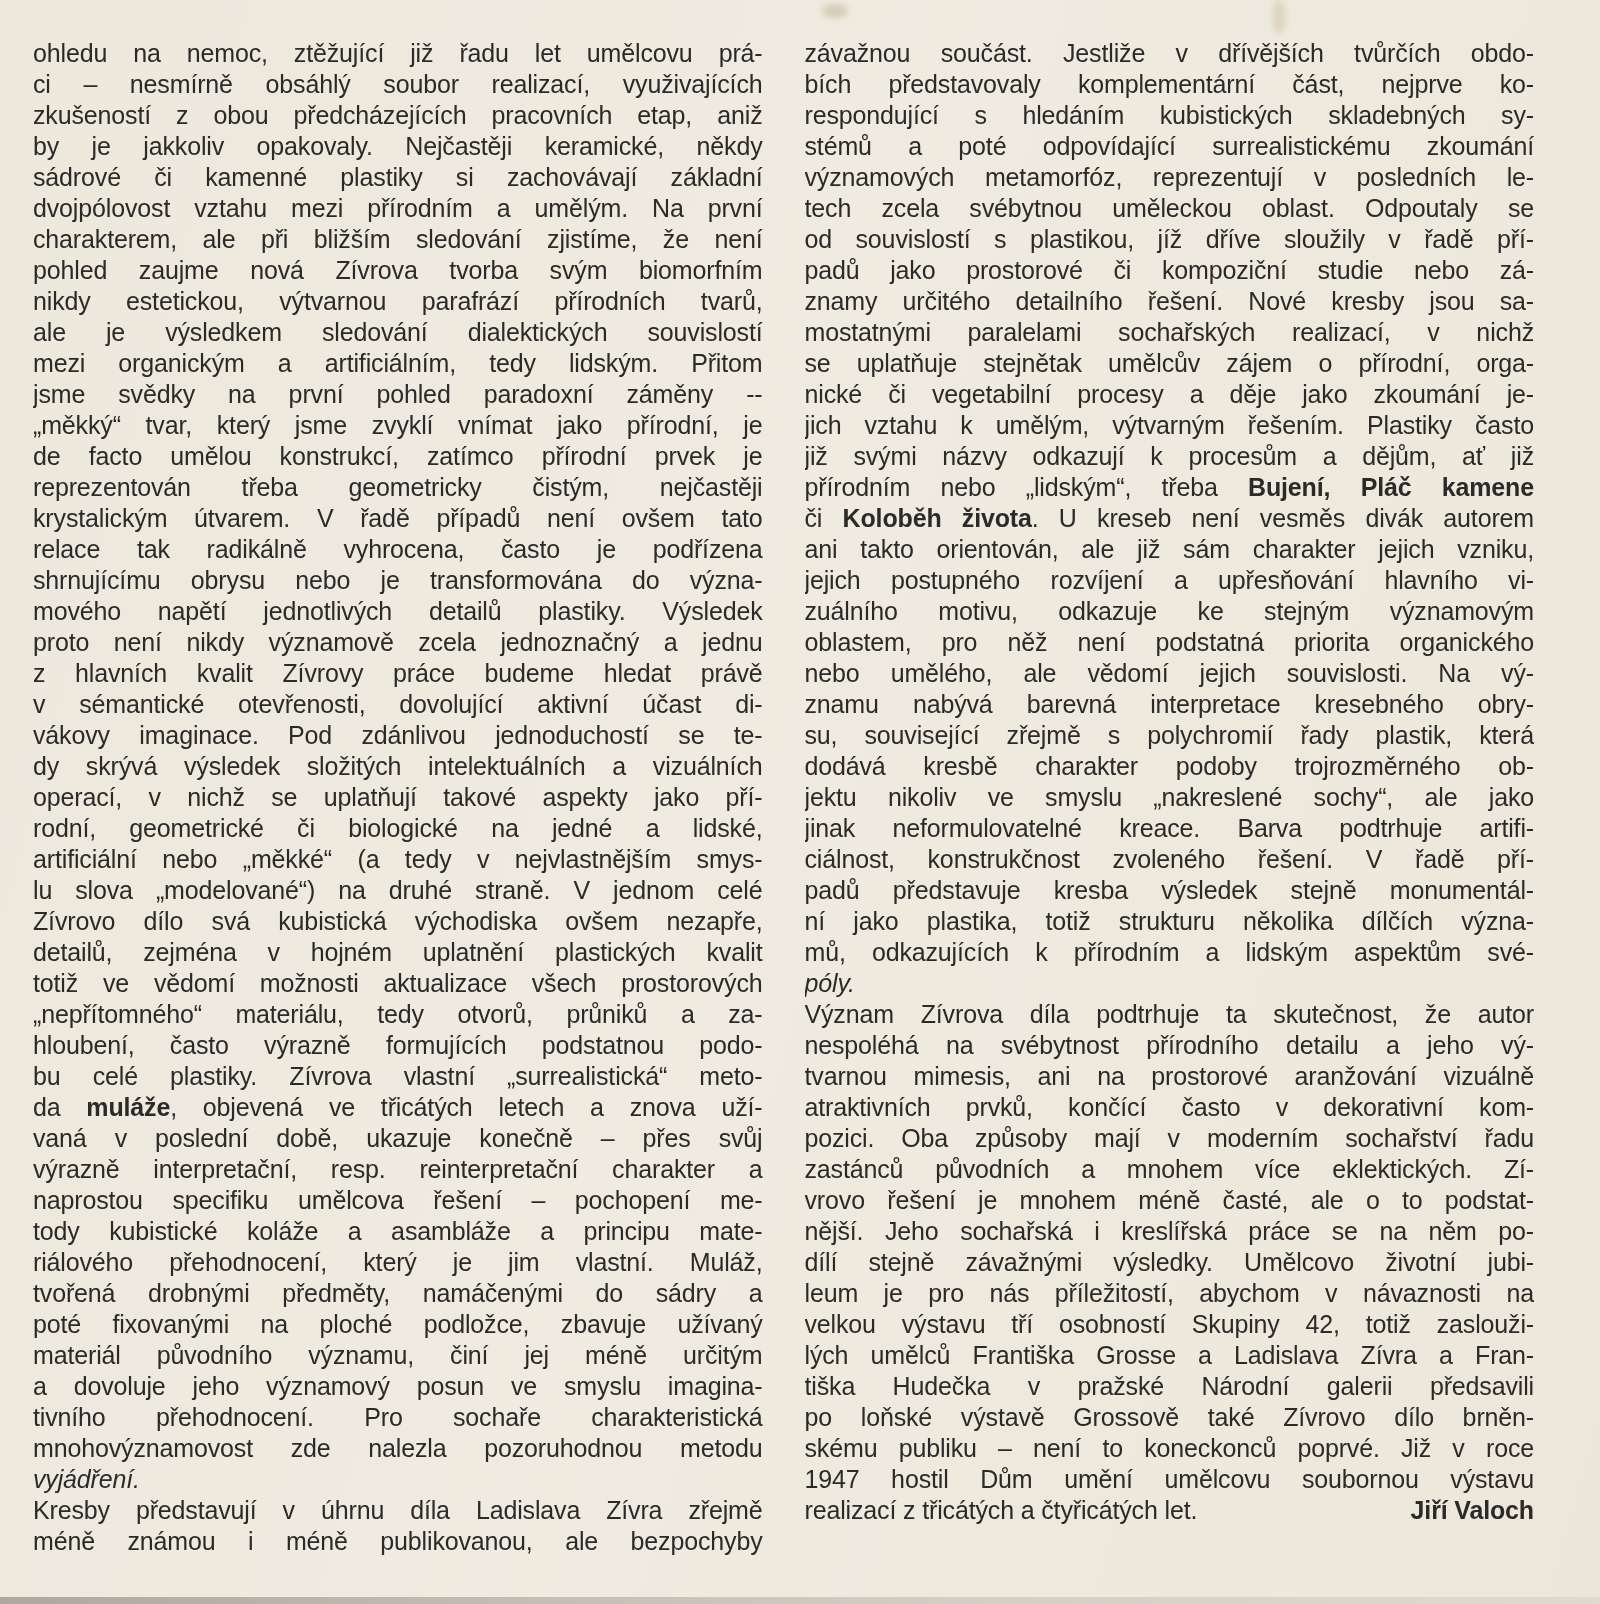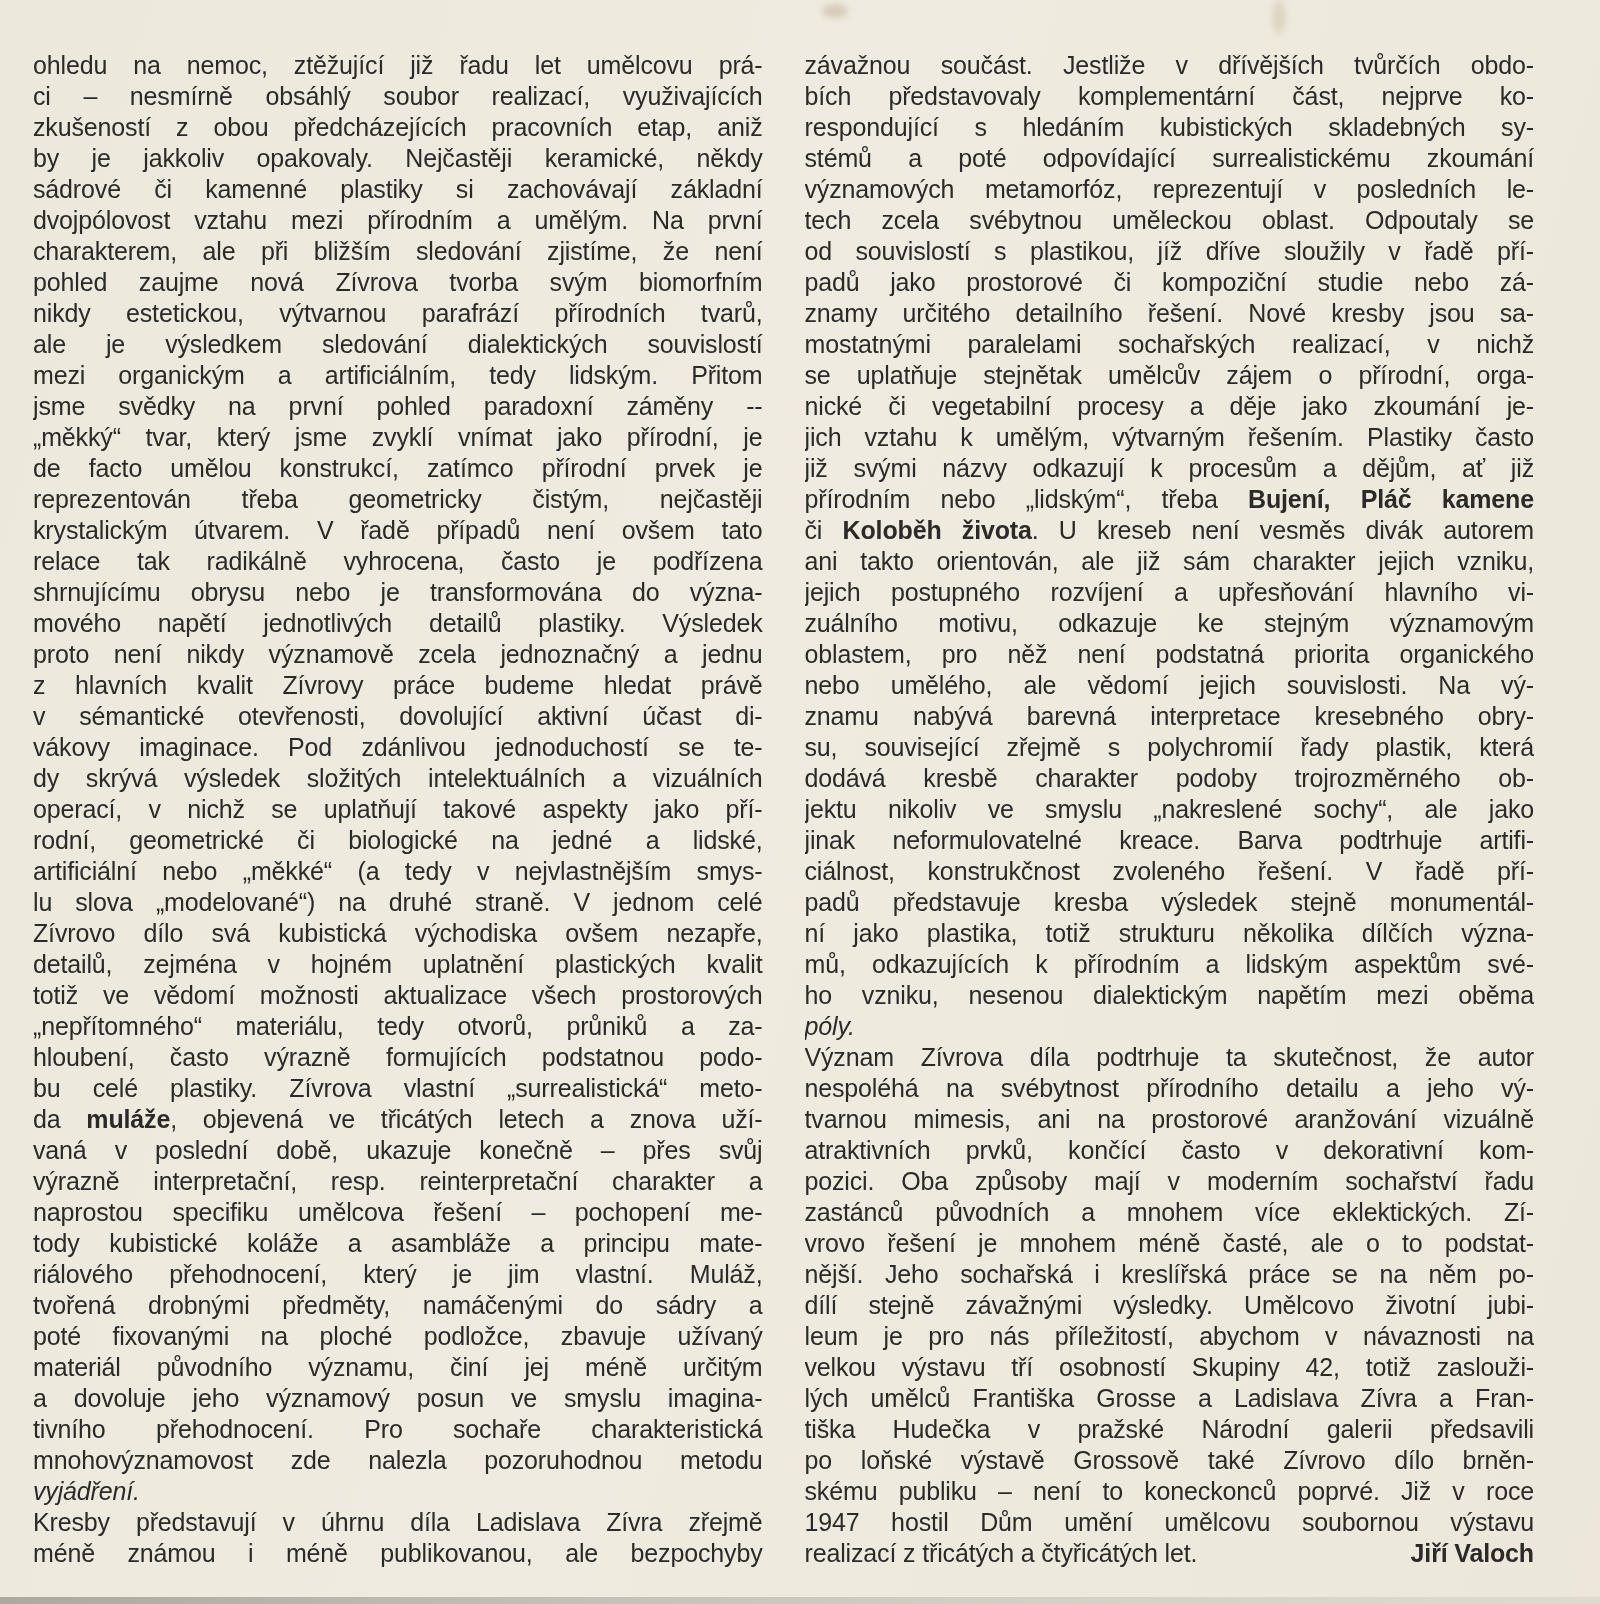--- a/index.html
+++ b/index.html
@@ -12,21 +12,21 @@
     height: 1604px;
     box-sizing: border-box;
     background: #edead f;
     background: linear-gradient(105deg, #ece8dc 0%, #efebe0 45%, #ece7da 100%);
     overflow: hidden;
     font-family: "Liberation Sans", sans-serif;
     color: #2b2a28;
   }
   .columns {
     position: absolute;
-    top: 50px;
+    top: 38px;
     left: 33px;
     right: 66px;
     display: flex;
     gap: 42px;
   }
   .col {
     flex: 1 1 0;
     min-width: 0;
   }
   .line {
@@ -153,21 +153,20 @@
         <div class="line">nebo umělého, ale vědomí jejich souvislosti. Na vý-</div>
         <div class="line">znamu nabývá barevná interpretace kresebného obry-</div>
         <div class="line">su, související zřejmě s polychromií řady plastik, která</div>
         <div class="line">dodává kresbě charakter podoby trojrozměrného ob-</div>
         <div class="line">jektu nikoliv ve smyslu „nakreslené sochy“, ale jako</div>
         <div class="line">jinak neformulovatelné kreace. Barva podtrhuje artifi-</div>
         <div class="line">ciálnost, konstrukčnost zvoleného řešení. V řadě pří-</div>
         <div class="line">padů představuje kresba výsledek stejně monumentál-</div>
         <div class="line">ní jako plastika, totiž strukturu několika dílčích význa-</div>
         <div class="line">mů, odkazujících k přírodním a lidským aspektům své-</div>
-        <div class="line">ho vzniku, nesenou dialektickým napětím mezi oběma</div>
         <div class="line align-left">póly.</div>
         <div class="line">Význam Zívrova díla podtrhuje ta skutečnost, že autor</div>
         <div class="line">nespoléhá na svébytnost přírodního detailu a jeho vý-</div>
         <div class="line">tvarnou mimesis, ani na prostorové aranžování vizuálně</div>
         <div class="line">atraktivních prvků, končící často v dekorativní kom-</div>
         <div class="line">pozici. Oba způsoby mají v moderním sochařství řadu</div>
         <div class="line">zastánců původních a mnohem více eklektických. Zí-</div>
         <div class="line">vrovo řešení je mnohem méně časté, ale o to podstat-</div>
         <div class="line">nější. Jeho sochařská i kreslířská práce se na něm po-</div>
         <div class="line">dílí stejně závažnými výsledky. Umělcovo životní jubi-</div>

